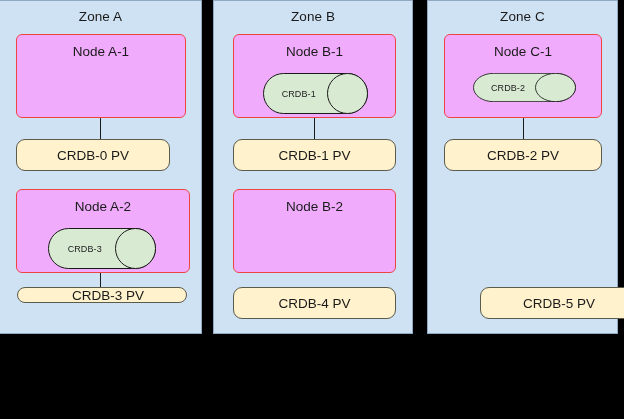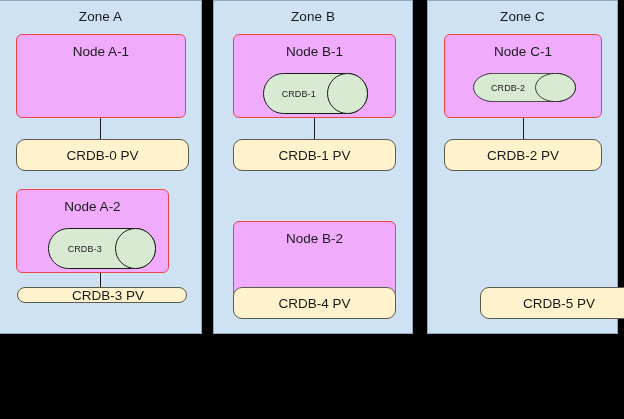--- a/index.html
+++ b/index.html
@@ -112,25 +112,25 @@
 <div id="diagram">
 
   <div class="zone zone-a">
     <div class="zone-title">Zone A</div>
 
     <div class="node" style="left:16px; top:33px; width:170px; height:84px;">
       <div class="node-title">Node A-1</div>
     </div>
     <div class="connector" style="left:100px; top:117px; height:21px;"></div>
 
-    <div class="pv" style="left:16px; top:138px; width:173px; height:32px;">
+    <div class="pv" style="left:16px; top:138px; width:154px; height:32px;">
       <span class="pv-label">CRDB-0 PV</span>
     </div>
 
-    <div class="node" style="left:16px; top:188px; width:153px; height:84px;">
+    <div class="node" style="left:16px; top:188px; width:174px; height:84px;">
       <div class="node-title">Node A-2</div>
       <div class="cyl" style="left:31px; top:38px; width:108px; height:41px;">
         <svg class="cyl-body" viewBox="0 0 108 41" preserveAspectRatio="none">
           <path d="M 20.5 0.5 L 87.5 0.5 A 20 20 0 0 1 87.5 40.5 L 20.5 40.5 A 20 20 0 0 1 20.5 0.5 Z" fill="#d9ead3" stroke="#1a1a1a" stroke-width="1"></path>
           <ellipse cx="87.5" cy="20.5" rx="20" ry="20" fill="#d9ead3" stroke="#1a1a1a" stroke-width="1"></ellipse>
         </svg>
         <div class="cyl-label">CRDB-3</div>
       </div>
     </div>
     <div class="connector" style="left:100px; top:272px; height:14px;"></div>
@@ -152,21 +152,21 @@
         </svg>
         <div class="cyl-label">CRDB-1</div>
       </div>
     </div>
     <div class="connector" style="left:100px; top:117px; height:21px;"></div>
 
     <div class="pv" style="left:19px; top:138px; width:163px; height:32px;">
       <span class="pv-label">CRDB-1 PV</span>
     </div>
 
-    <div class="node" style="left:19px; top:188px; width:163px; height:84px;margin-top:32px;">
+    <div class="node" style="left:19px; top:188px; width:163px; height:84px;">
       <div class="node-title">Node B-2</div>
     </div>
 
     <div class="pv" style="left:19px; top:286px; width:163px; height:32px;">
       <span class="pv-label">CRDB-4 PV</span>
     </div>
   </div>
 
   <div class="zone zone-c">
     <div class="zone-title">Zone C</div>

